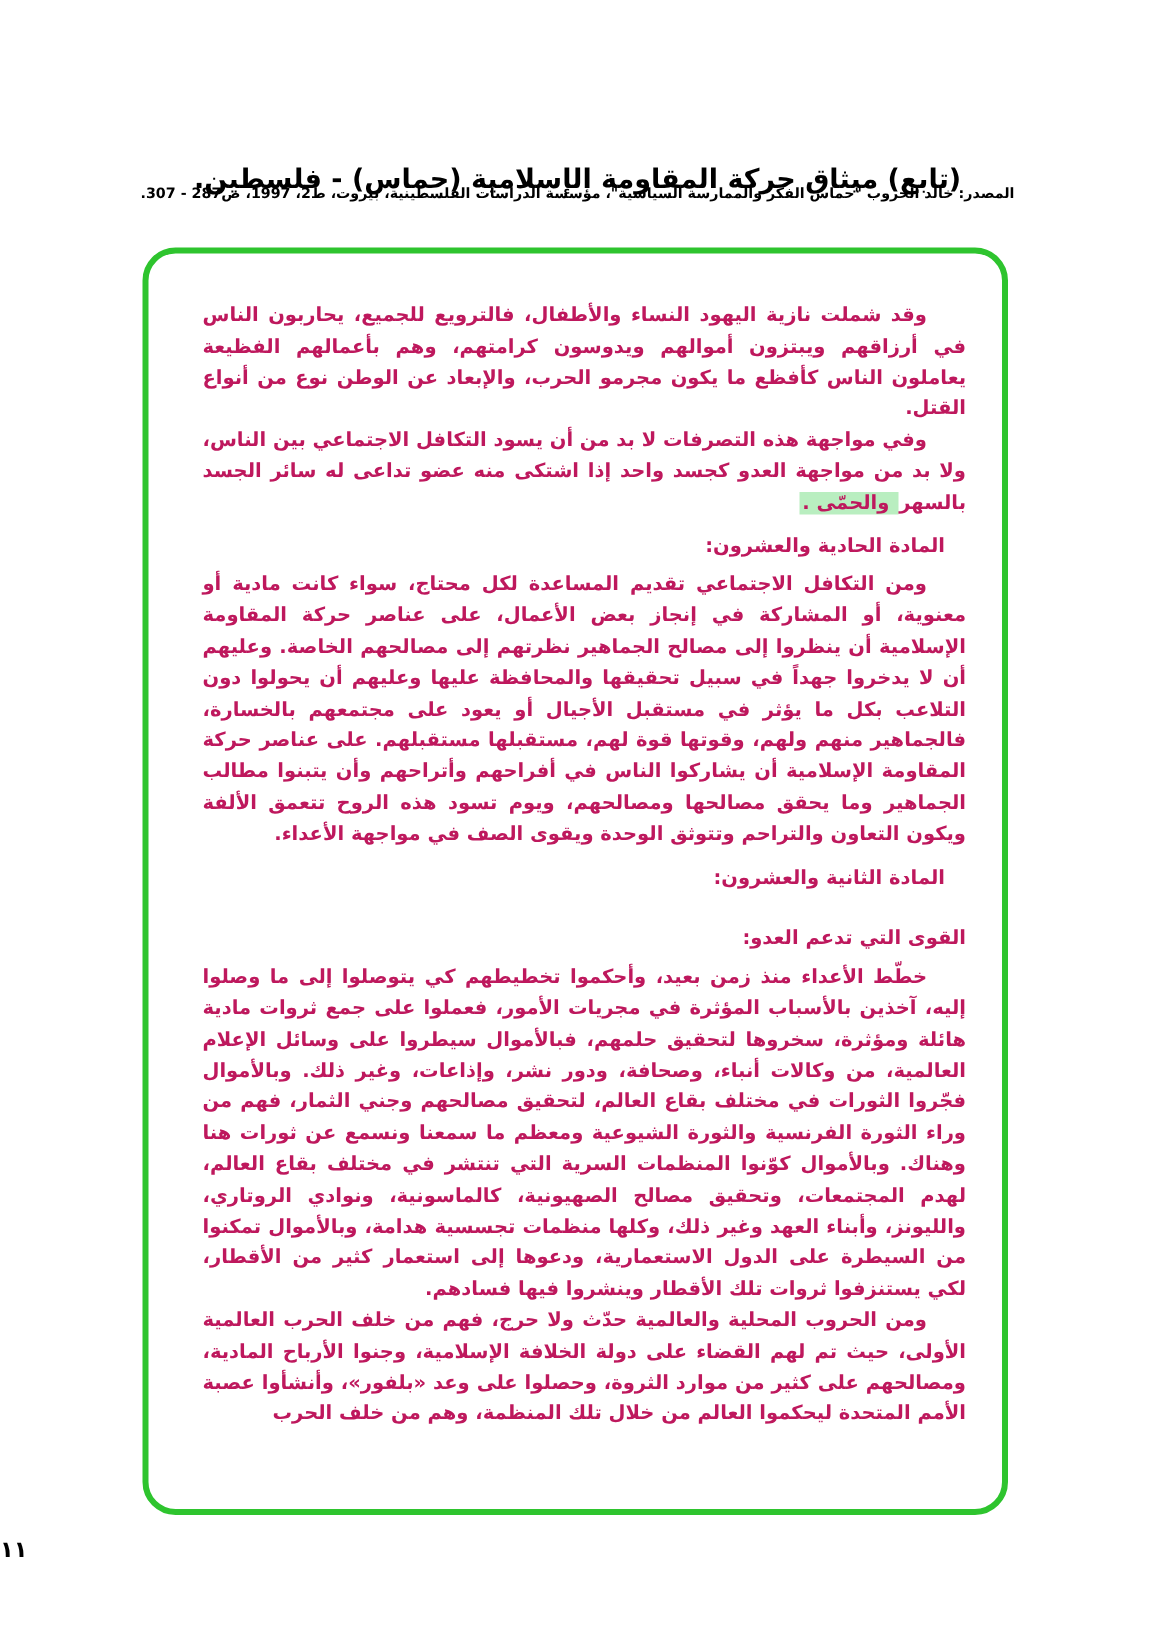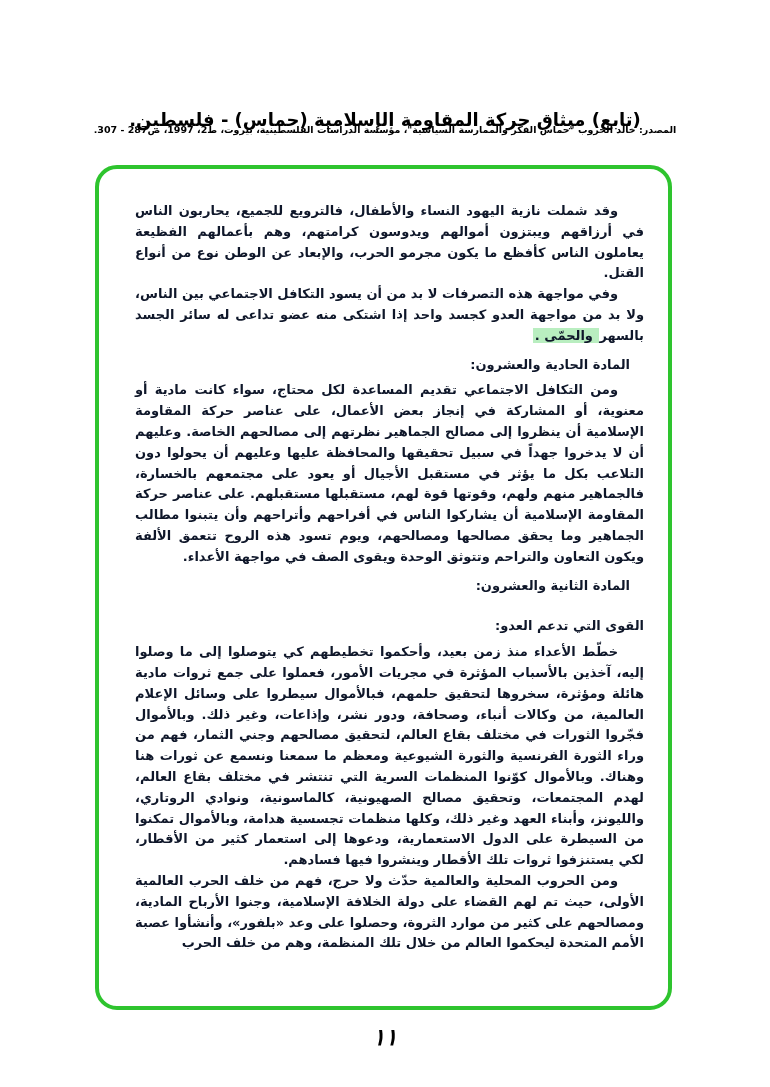--- a/index.html
+++ b/index.html
@@ -50,45 +50,44 @@
     padding: 32px 24px 16px 36px;
     overflow: hidden;
     background: #ffffff;
   }
   .content {
     direction: rtl;
     text-align: justify;
     font-size: 13px;
     line-height: 20.8px;
     font-weight: bold;
-    color: #0f172a;
+    color: #be185d;
   }
   .content p.para {
     margin: 0;
     text-indent: 26px;
   }
   .heading {
     font-weight: bold;
     margin: 8px 0 5px 0;
   }
   .heading.indent-sm { text-indent: 14px; }
   .heading.mt-lg { margin-top: 20px; }
   .hl {
     background: #b9eec0;
     padding: 0 2px;
   }
   .page-number {
     position: absolute;
     top: 1024px;
     left: 0;
     right: 0;
-    text-align: center;
-    font-size: 23px;
+    text-align: left;
+    font-size: 15px;
     font-weight: bold;
-    font-style: italic;
   }
 </style>
 </head>
 <body>
 
 <div class="page">
 
   <div class="doc-title">(تابع) ميثاق حركة المقاومة الإسلامية (حماس) - فلسطين.</div>
 
   <div class="doc-source">المصدر: خالد الحروب "حماس الفكر والممارسة السياسية"، مؤسسة الدراسات الفلسطينية، بيروت، ط2، 1997، ص287 - 307.</div>

